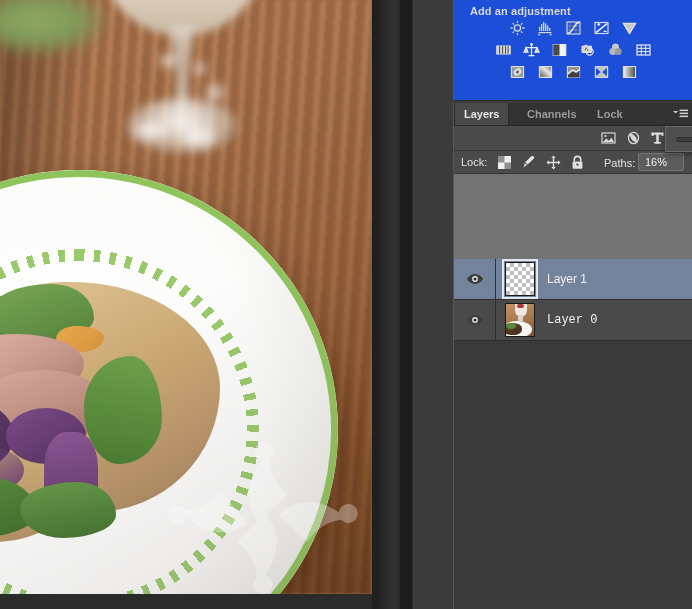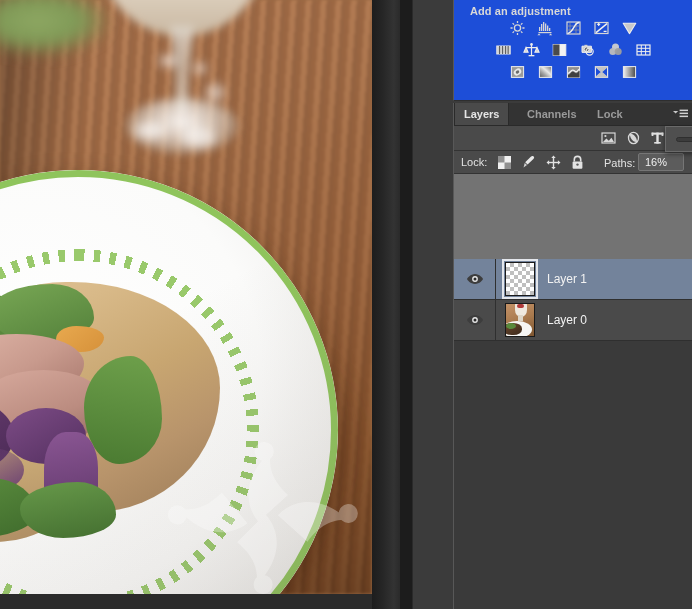--- a/index.html
+++ b/index.html
@@ -142,21 +142,21 @@
   
   .slider-pop{position:absolute;left:211px;top:23px;width:125px;height:26px;background:#4f4f4f;
     border:1px solid #6a6a6a;box-sizing:border-box;box-shadow:0 2px 5px rgba(0,0,0,.45);z-index:20;}
   .slider-track{position:absolute;left:10px;top:10px;width:104px;height:5px;border-radius:3px;
     background:#3c3c3c;border:1px solid #2f2f2f;box-sizing:border-box;}
 
   
   .layer-list{position:absolute;left:0;top:116px;right:0;bottom:0;background:#3a3a3a;margin-top:40px;}
   .layer-row{position:relative;height:40px;border-bottom:1px solid #2f2f2f;display:flex;align-items:center;cursor:pointer;}
   .layer-row.selected{background:#73839b;}
-  .layer-row.normal{background:#4a4a4a;}
+  .layer-row.normal{background:#4a4a4a;font-family:Liberation Mono, monospace;}
   .eye-cell{width:42px;height:100%;display:flex;align-items:center;justify-content:center;
     border-right:1px solid #2f2f2f;box-sizing:border-box;cursor:pointer;}
   .thumb{width:30px;height:34px;margin-left:9px;box-sizing:border-box;border:1px solid #1a1a1a;position:relative;overflow:hidden;}
   .thumb.sel-outline{outline:2px solid #e4e7ec;outline-offset:1px;}
   .checker{width:100%;height:100%;
     background-image:
       linear-gradient(45deg,#bfbfbf 25%,transparent 25%,transparent 75%,#bfbfbf 75%),
       linear-gradient(45deg,#bfbfbf 25%,transparent 25%,transparent 75%,#bfbfbf 75%);
     background-size:8px 8px;background-position:0 0,4px 4px;background-color:#ffffff;}
   .thumb-photo{width:100%;height:100%;position:relative;overflow:hidden;background:#a8774f;}

